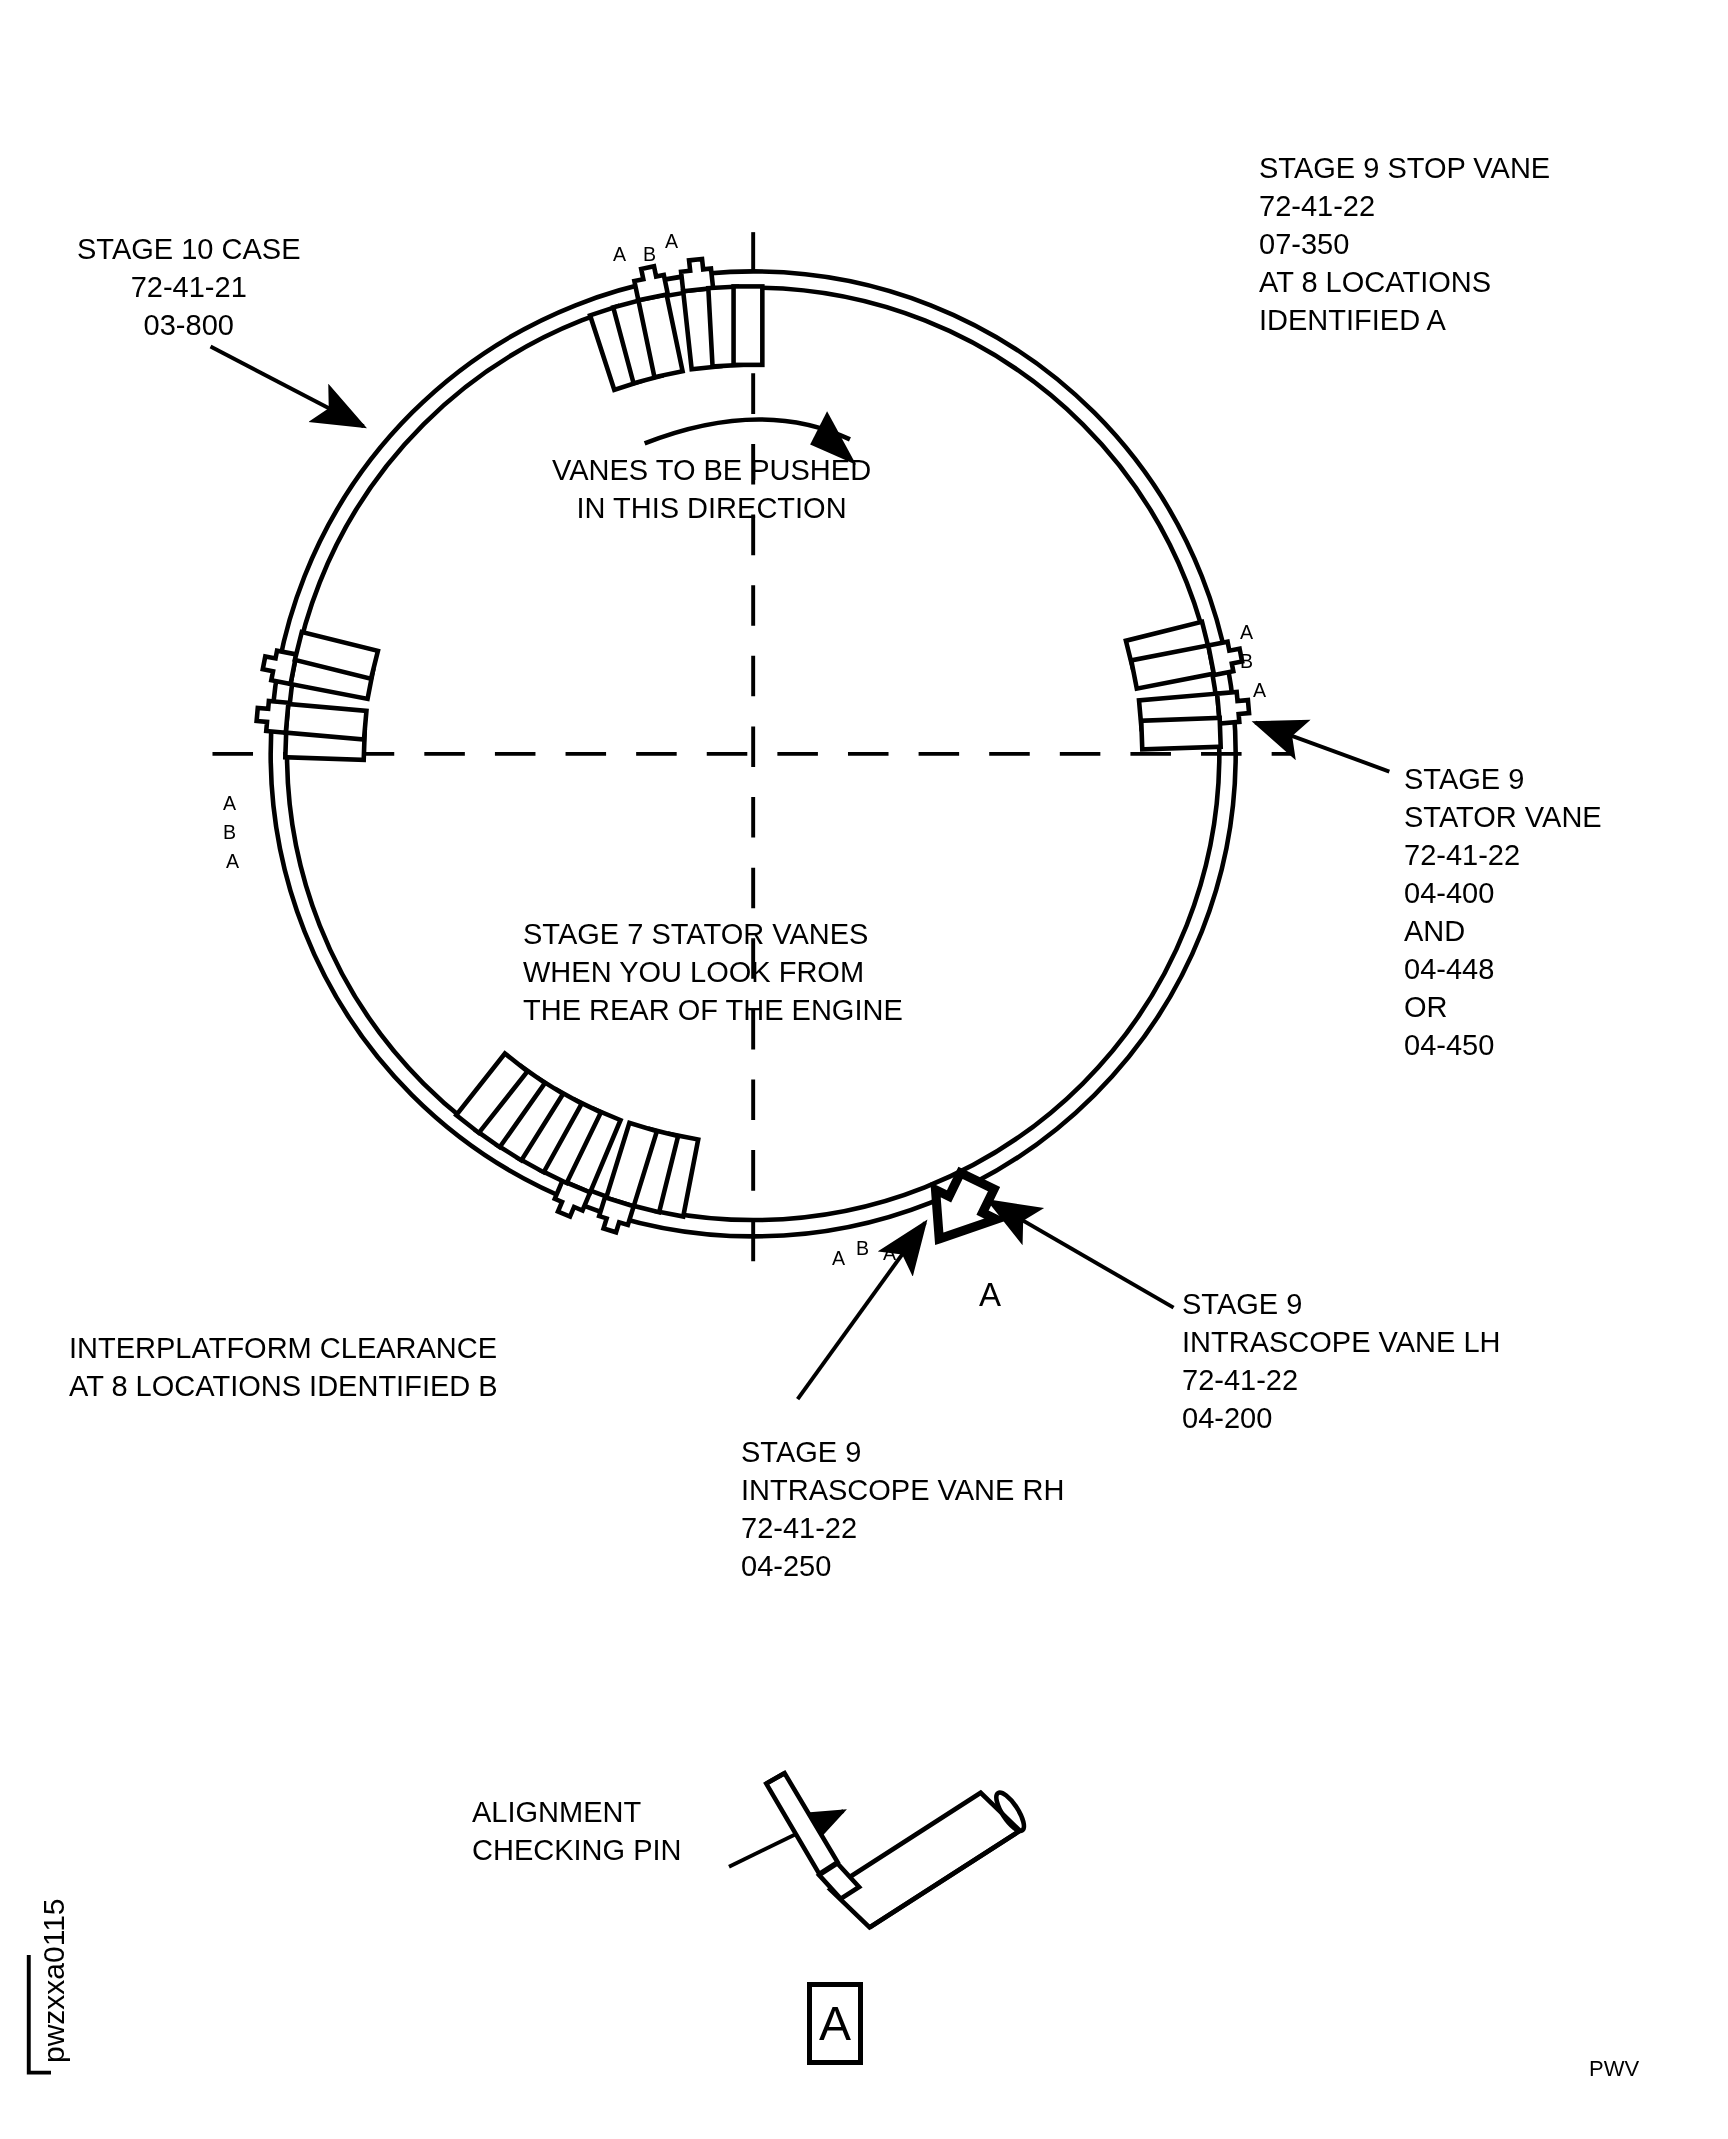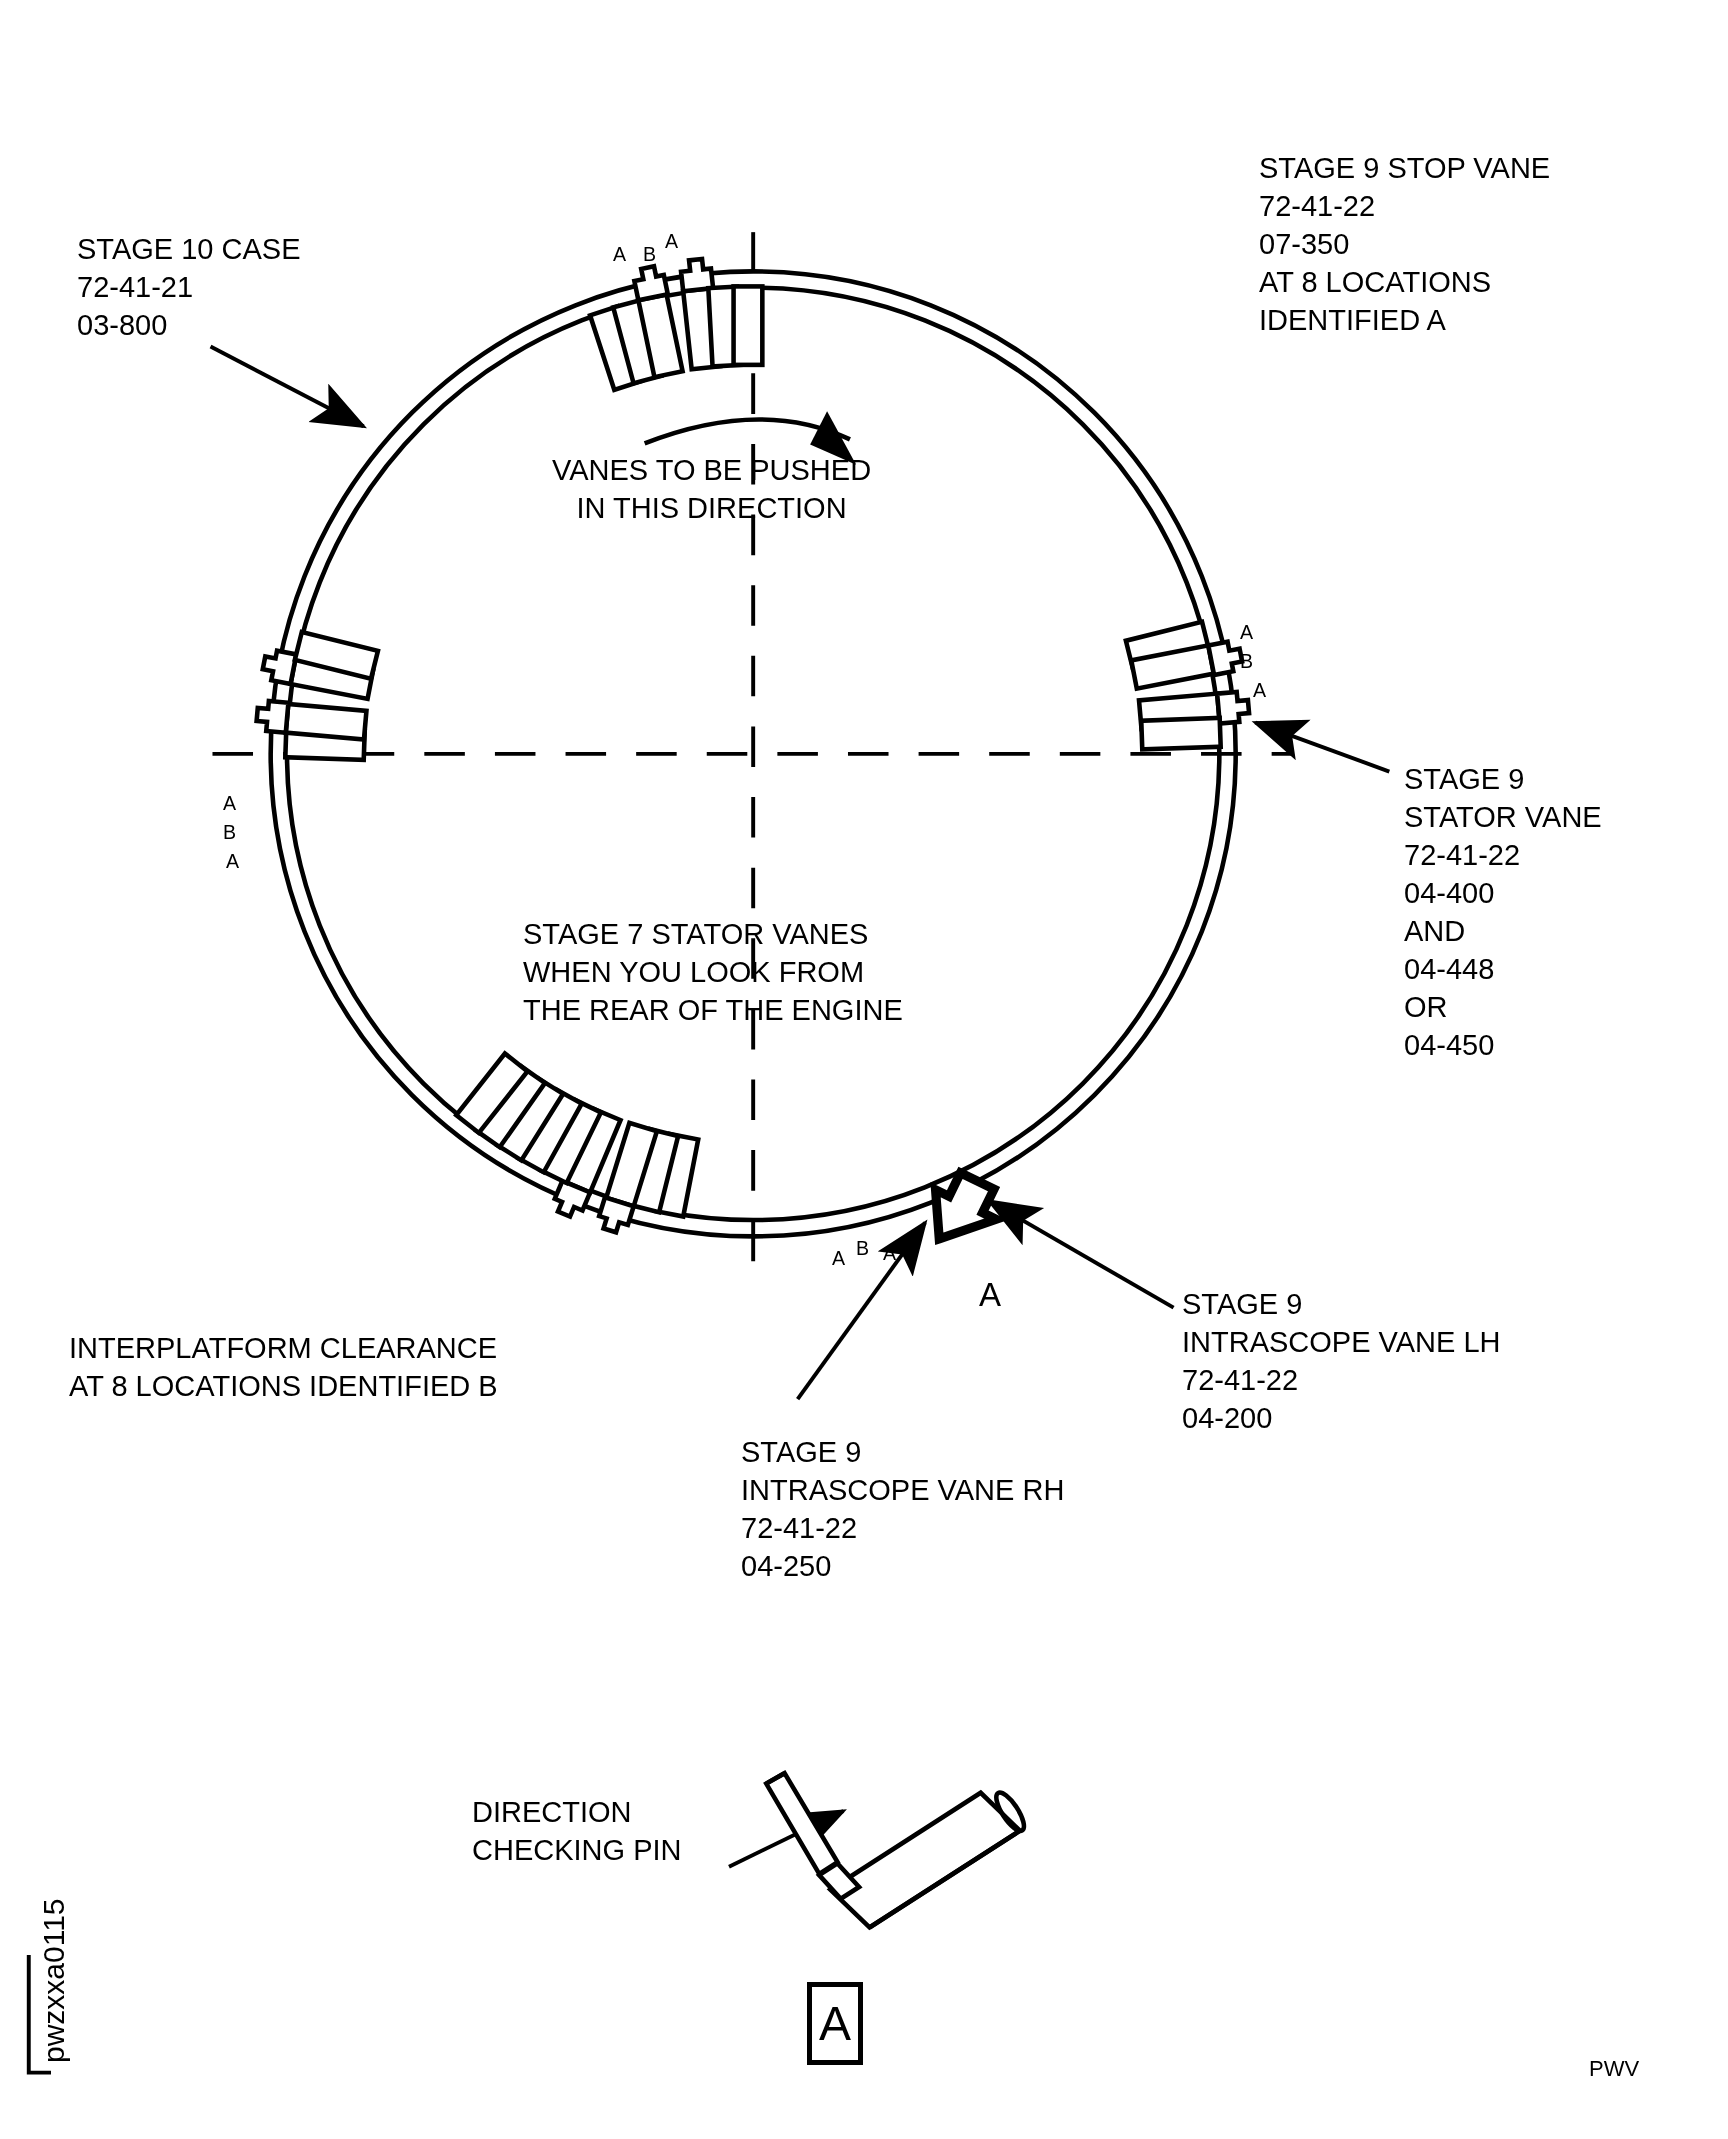--- a/index.html
+++ b/index.html
@@ -212,21 +212,21 @@
       <path d="M1330,2948 L1560,2800" fill="none"></path>
       <ellipse cx="1545" cy="2771" rx="12" ry="34" transform="rotate(-33 1545 2771)" fill="none"></ellipse>
     </g>
 
     <g stroke="#000" stroke-width="6" fill="none">
       <path d="M78,3170 L44,3170 L44,2990"></path>
     </g>
 
   </svg>
 
-  <div class="txt txt-block" style="left:77px; top:230px;">STAGE 10 CASE
+  <div class="txt txt-block" style="left:77px; top:230px;text-align:center;">STAGE 10 CASE
 72-41-21
 03-800</div>
 
   <div class="txt txt-block" style="left:1259px; top:149px;">STAGE 9 STOP VANE
 72-41-22
 07-350
 AT 8 LOCATIONS
 IDENTIFIED A</div>
 
   <div class="txt txt-block" style="left:552px; top:451px;text-align:center;">VANES TO BE  PUSHED
@@ -251,21 +251,21 @@
   <div class="txt txt-block" style="left:1182px; top:1285px;">STAGE 9
 INTRASCOPE VANE LH
 72-41-22
 04-200</div>
 
   <div class="txt txt-block" style="left:741px; top:1433px;">STAGE 9
 INTRASCOPE VANE RH
 72-41-22
 04-250</div>
 
-  <div class="txt txt-block" style="left:472px; top:1793px;">DIRECTION
+  <div class="txt txt-block" style="left:472px; top:1793px;">ALIGNMENT
 CHECKING PIN</div>
 
   <div class="txt small-id" style="left:613px; top:243px;">A</div>
   <div class="txt small-id" style="left:643px; top:243px;">B</div>
   <div class="txt small-id" style="left:665px; top:230px;">A</div>
 
   <div class="txt small-id" style="left:1240px; top:621px;">A</div>
   <div class="txt small-id" style="left:1240px; top:650px;">B</div>
   <div class="txt small-id" style="left:1253px; top:679px;">A</div>
 

